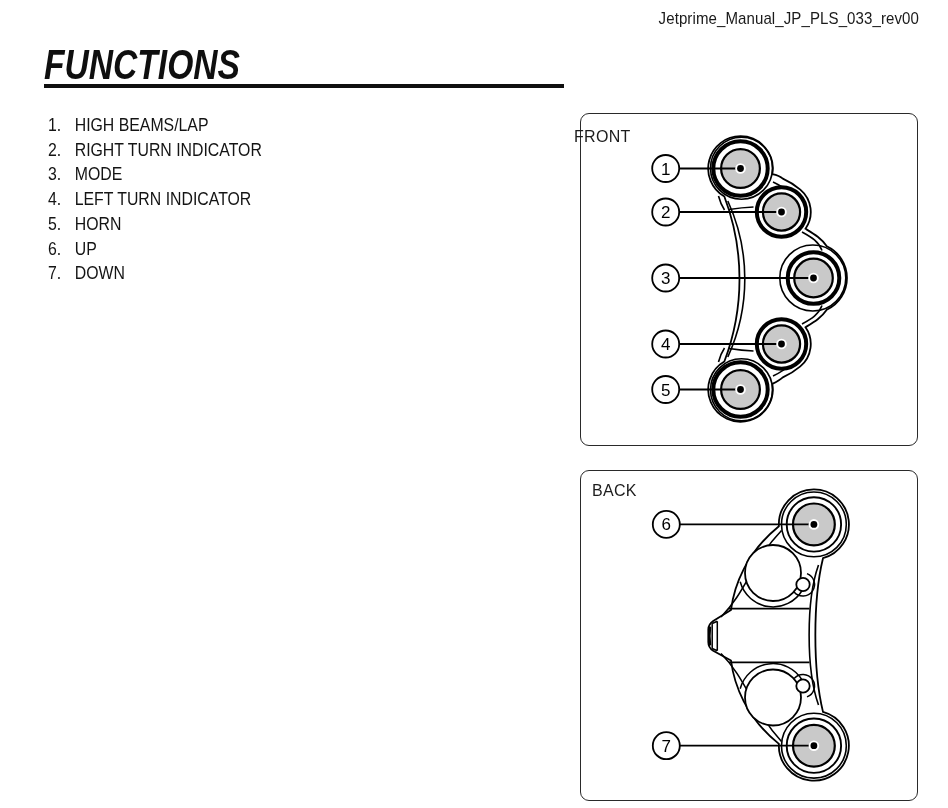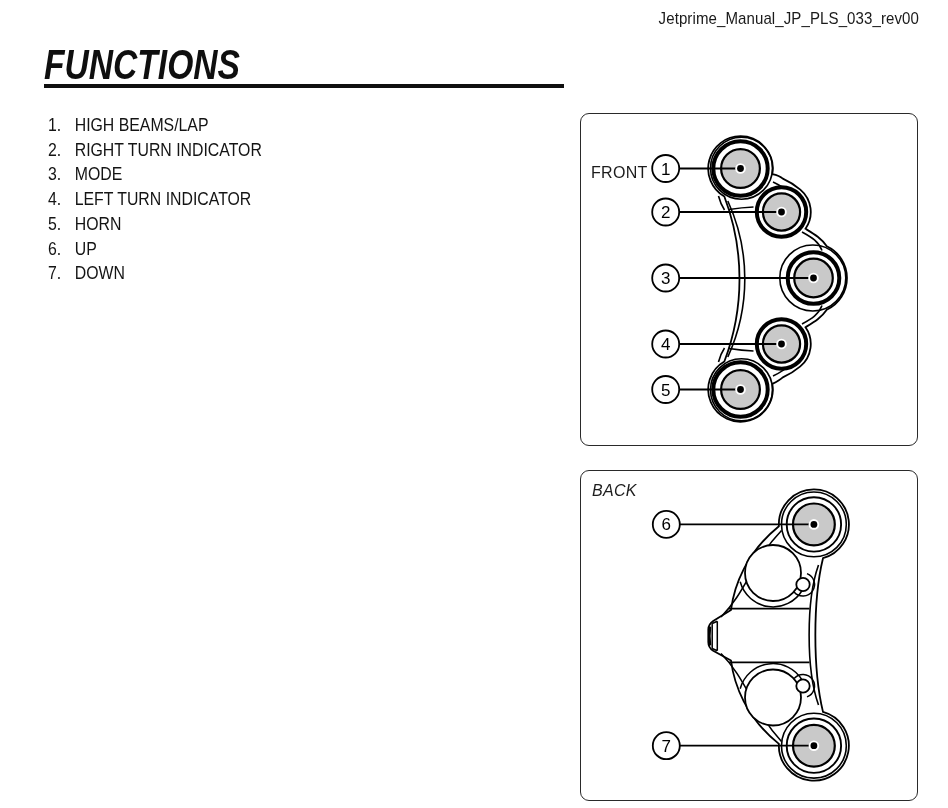--- a/index.html
+++ b/index.html
@@ -14,22 +14,22 @@
        transform:scaleX(0.8);transform-origin:0 0;}
   .rule{position:absolute;left:44px;top:84.3px;width:519.5px;height:3.6px;background:#0f0f0f;}
   .list{position:absolute;left:47.5px;top:113px;font-size:17.5px;color:#141414;
        transform:scaleX(0.905);transform-origin:0 0;}
   .row{height:24.73px;line-height:24.73px;white-space:nowrap;}
   .num{display:inline-block;width:29.5px;}
   .box{position:absolute;border:1.6px solid #2a2a2a;border-radius:9px;background:#fff;}
   #boxF{left:580px;top:113px;width:336px;height:331px;}
   #boxB{left:580px;top:469.5px;width:336px;height:329.5px;}
   .blab{position:absolute;font-size:16px;color:#1c1c1c;letter-spacing:0.3px;}
-  #labF{left:591px;top:128.3px;margin-top:36px;}
-  #labB{left:592px;top:482.3px;font-style:italic;}
+  #labF{left:574px;top:128.3px;}
+  #labB{left:592px;top:482.3px;}
   svg{position:absolute;left:0;top:0;}
 </style>
 </head>
 <body>
 <div class="hdr">Jetprime_Manual_JP_PLS_033_rev00</div>
 <div class="title">FUNCTIONS</div>
 <div class="rule"></div>
 <div class="list">
   <div class="row"><span class="num">1.</span>HIGH BEAMS/LAP</div>
   <div class="row"><span class="num">2.</span>RIGHT TURN INDICATOR</div>

